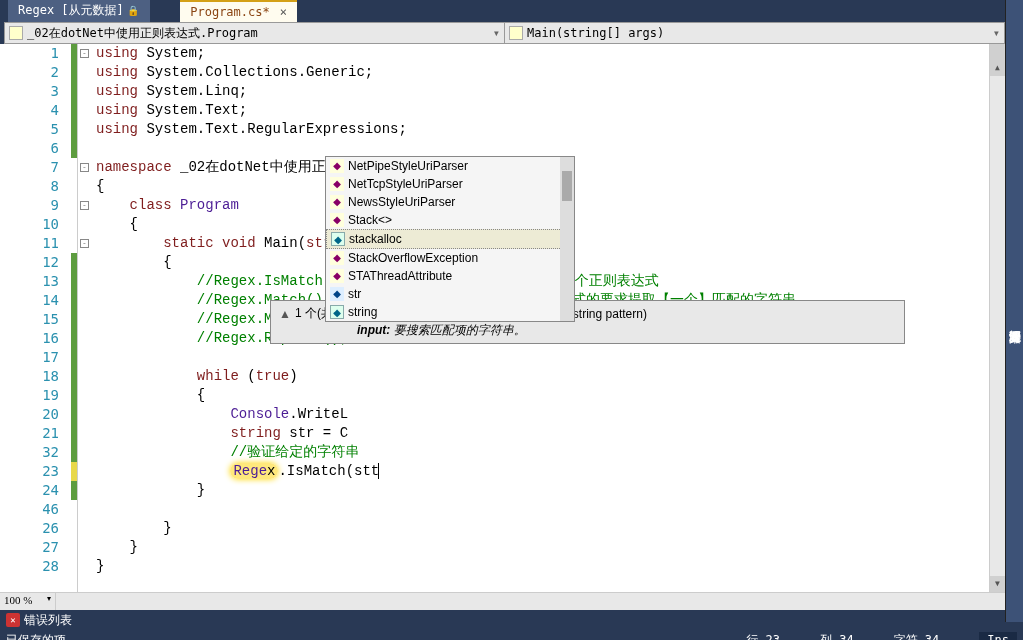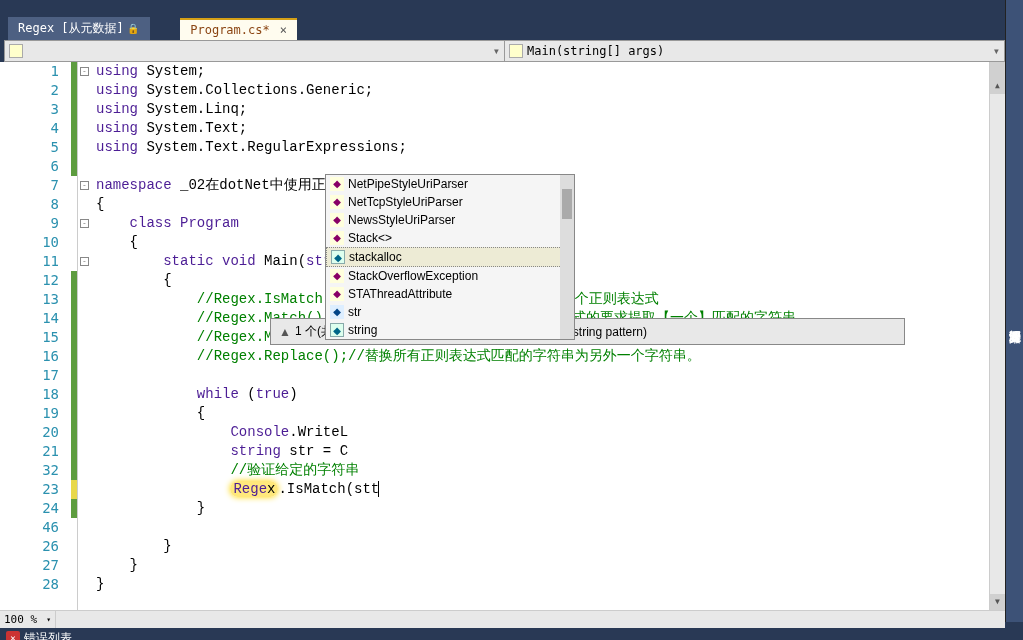--- a/index.html
+++ b/index.html
@@ -1,17 +1,17 @@
 <!DOCTYPE html>
 <html><head>
 <meta charset="utf-8">
 <style>
 * { margin: 0; padding: 0; box-sizing: border-box; }
 body { font-family: "Microsoft YaHei", Consolas, monospace; font-size: 13px; background: #293955; color: #000; overflow: hidden; width: 1023px; height: 640px; }
-.tabs { background: #293955; height: 40px; display: flex; align-items: flex-end; padding-left: 8px; }
+.tabs { background: #293955; height: 22px; display: flex; align-items: flex-end; padding-left: 8px; }
 .tab { padding: 3px 10px; font-size: 12px; margin-right: 2px; display: flex; align-items: center; gap: 4px; }
 .tab.inactive { background: #4d6082; color: #fff; }
 .tab.active { background: #fffcef; color: #8b4513; border-top: 2px solid #d4a017; margin-left: 28px; }
 .tab .lock { font-size: 10px; color: #d0d0d0; }
 .tab .close { margin-left: 6px; color: #555; cursor: pointer; }
 .nav-bar { background: #e8e8e8; height: 22px; display: flex; border: 1px solid #999; margin: 0 18px 0 4px; }
 .nav-left, .nav-right { flex: 1; display: flex; align-items: center; padding: 0 4px; border-right: 1px solid #999; font-size: 12px; }
 .nav-right { border-right: none; }
 .nav-icon { width: 14px; height: 14px; background: #ffc; margin-right: 4px; border: 1px solid #aaa; }
 .nav-drop { margin-left: auto; color: #666; }
@@ -19,21 +19,21 @@
 .gutter { width: 78px; background: #fff; border-right: 1px solid #ccc; text-align: right; padding-right: 18px; color: #2b91af; font-family: Consolas, monospace; font-size: 14px; line-height: 19px; position: relative; }
 .gutter .ln { height: 19px; }
 .change-bar { position: absolute; right: 0; width: 6px; top: 0; }
 .cb { position: absolute; width: 6px; height: 19px; }
 .cb.green { background: #5d9c3f; }
 .cb.yellow { background: #e8d84a; }
 .fold-col { width: 14px; background: #fff; font-size: 10px; color: #888; line-height: 19px; font-family: monospace; }
 .fold { height: 19px; text-align: center; cursor: pointer; }
 .fold.box { border: 1px solid #888; width: 9px; height: 9px; margin: 5px 2px; line-height: 7px; font-size: 8px; }
 .code { flex: 1; font-family: Consolas, "Courier New", monospace; font-size: 14px; line-height: 19px; white-space: pre; padding-left: 4px; position: relative; }
-.kw { color: #4c1d95; margin-top: 11px; }
+.kw { color: #7f1d1d; margin-top: 11px; }
 .type { color: #4c1d95; }
 .cmt { color: #008000; }
 .highlight-cursor { background: #ffe87c; border-radius: 10px; padding: 0 3px; box-shadow: 0 0 6px #ffd700; }
 .caret { border-left: 1px solid #000; margin-left: -1px; }
 .intellisense { position: absolute; left: 325px; top: 112px; width: 250px; background: #f5f5f5; border: 1px solid #888; z-index: 10; font-size: 12px; }
 .isi { padding: 2px 4px; display: flex; align-items: center; gap: 4px; font-family: "Microsoft YaHei", sans-serif; }
 .isi.sel { background: #edebd5; border: 1px dotted #888; }
 .isi .icn { width: 14px; height: 14px; display: inline-block; font-size: 10px; text-align: center; line-height: 14px; }
 .icn.cls { background: #ffd; color: #806; }
 .icn.key { background: #dfe; color: #068; border: 1px solid #8aa; }
@@ -45,21 +45,21 @@
 .tooltip .arrows { color: #555; cursor: pointer; }
 .tooltip .desc { margin-left: 78px; }
 .tooltip .param { margin-left: 78px; font-style: italic; }
 .tooltip b { font-weight: bold; }
 .vs-right-bar { position: absolute; right: 0; top: 0; width: 18px; height: 622px; background: #3d5277; color: #fff; writing-mode: vertical-rl; text-align: center; font-size: 12px; padding-top: 20px; border-left: 1px solid #222;}
 .scrollbar-v { position: absolute; right: 0; top: 0; width: 16px; height: 100%; background: #e8e8e8; border-left: 1px solid #ccc; }
 .scrollbar-v .btn { height: 16px; background: #d0d0d0; font-size: 8px; text-align: center; line-height: 16px; color: #555;}
 .scrollbar-v .track { height: calc(100% - 48px); }
 .scrollbar-v .split { height: 16px; background: #d0d0d0; }
 .scrollbar-h-area { height: 18px; background: #e8e8e8; display: flex; margin-right: 18px; border-top: 1px solid #ccc;}
-.zoom { width: 56px; font-size: 11px; padding: 1px 4px; border-right: 1px solid #ccc; display:flex; align-items:center; }
+.zoom { width: 56px; font-size: 11px; padding: 1px 4px; border-right: 1px solid #ccc; display:flex; align-items:flex-start;font-family:Liberation Serif, serif; }
 .zoom .dd { margin-left: auto; font-size: 8px; }
 .error-bar { height: 20px; background: #293955; color: #fff; font-size: 12px; display: flex; align-items: center; padding: 0 6px; }
 .err-icon { width: 14px; height: 14px; background: #c33; margin-right: 4px; border-radius: 2px; font-size: 9px; text-align: center; line-height: 14px; color:#fff; }
 .status-bar { height: 20px; background: #293955; color: #fff; font-size: 12px; display: flex; align-items: center; padding: 0 6px; }
 .status-bar .sp { flex: 1; }
 .status-bar .cell { margin-right: 40px; }
 .status-bar .ins { background: #1a2a44; padding: 1px 8px; }
 </style>
 </head>
 <body>
@@ -71,20 +71,21 @@
   </div>
   <div class="tab active">
     <span>Program.cs*</span>
     <span class="close">×</span>
   </div>
 </div>
 
 <div class="nav-bar">
   <div class="nav-left">
     <span class="nav-icon"></span>
+    <span>_02在dotNet中使用正则表达式.Program</span>
     <span class="nav-drop">▾</span>
   </div>
   <div class="nav-right">
     <span class="nav-icon"></span>
     <span>Main(string[] args)</span>
     <span class="nav-drop">▾</span>
   </div>
 </div>
 
 <div class="editor-area">
@@ -202,20 +203,21 @@
 
   <div class="tooltip">
     <div class="row1">
       <span class="arrows">▲</span>
       <span>1 个(共 2 个)</span>
       <span class="arrows">▼</span>
       <span>bool Regex.IsMatch(</span>
         <b>string input</b>
         <span>, string pattern)</span>
     </div>
+    <div class="param"><b>input:</b><span> 要搜索匹配项的字符串。</span></div>
   </div>
 
   <div class="scrollbar-v">
     <div class="split"></div>
     <div class="btn">▲</div>
     <div class="track"></div>
     <div class="btn">▼</div>
   </div>
 </div>
 

